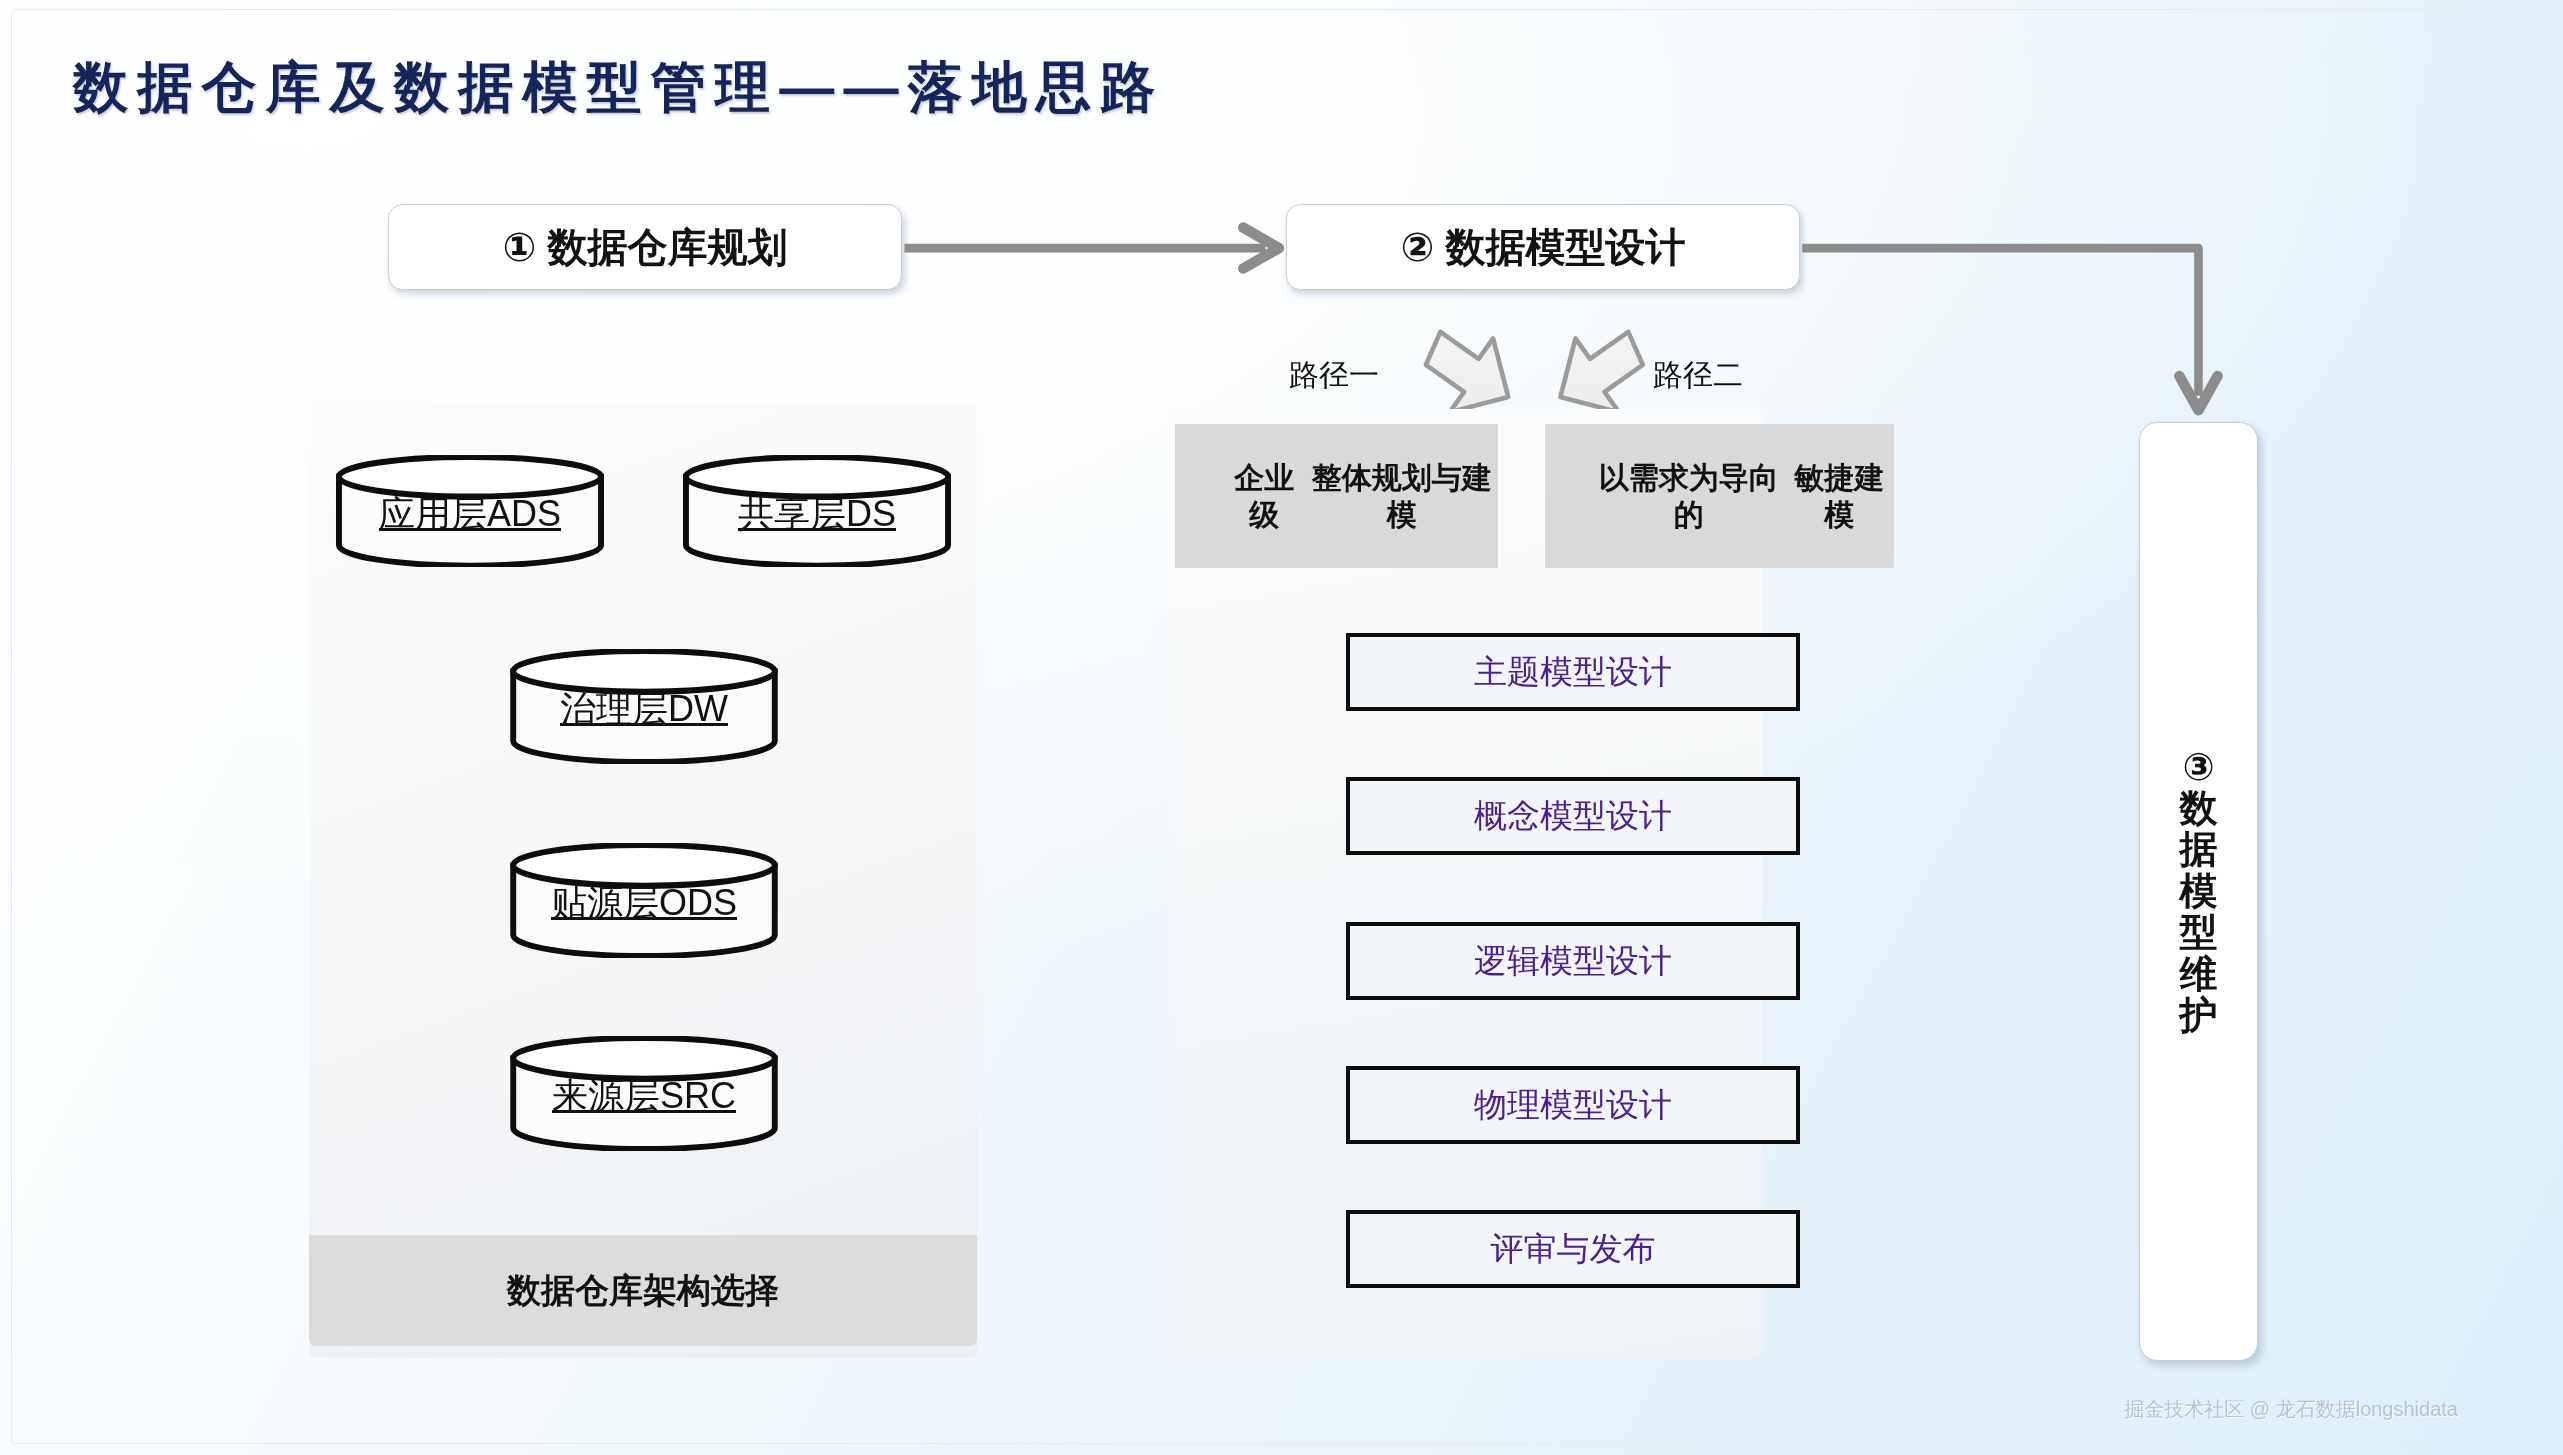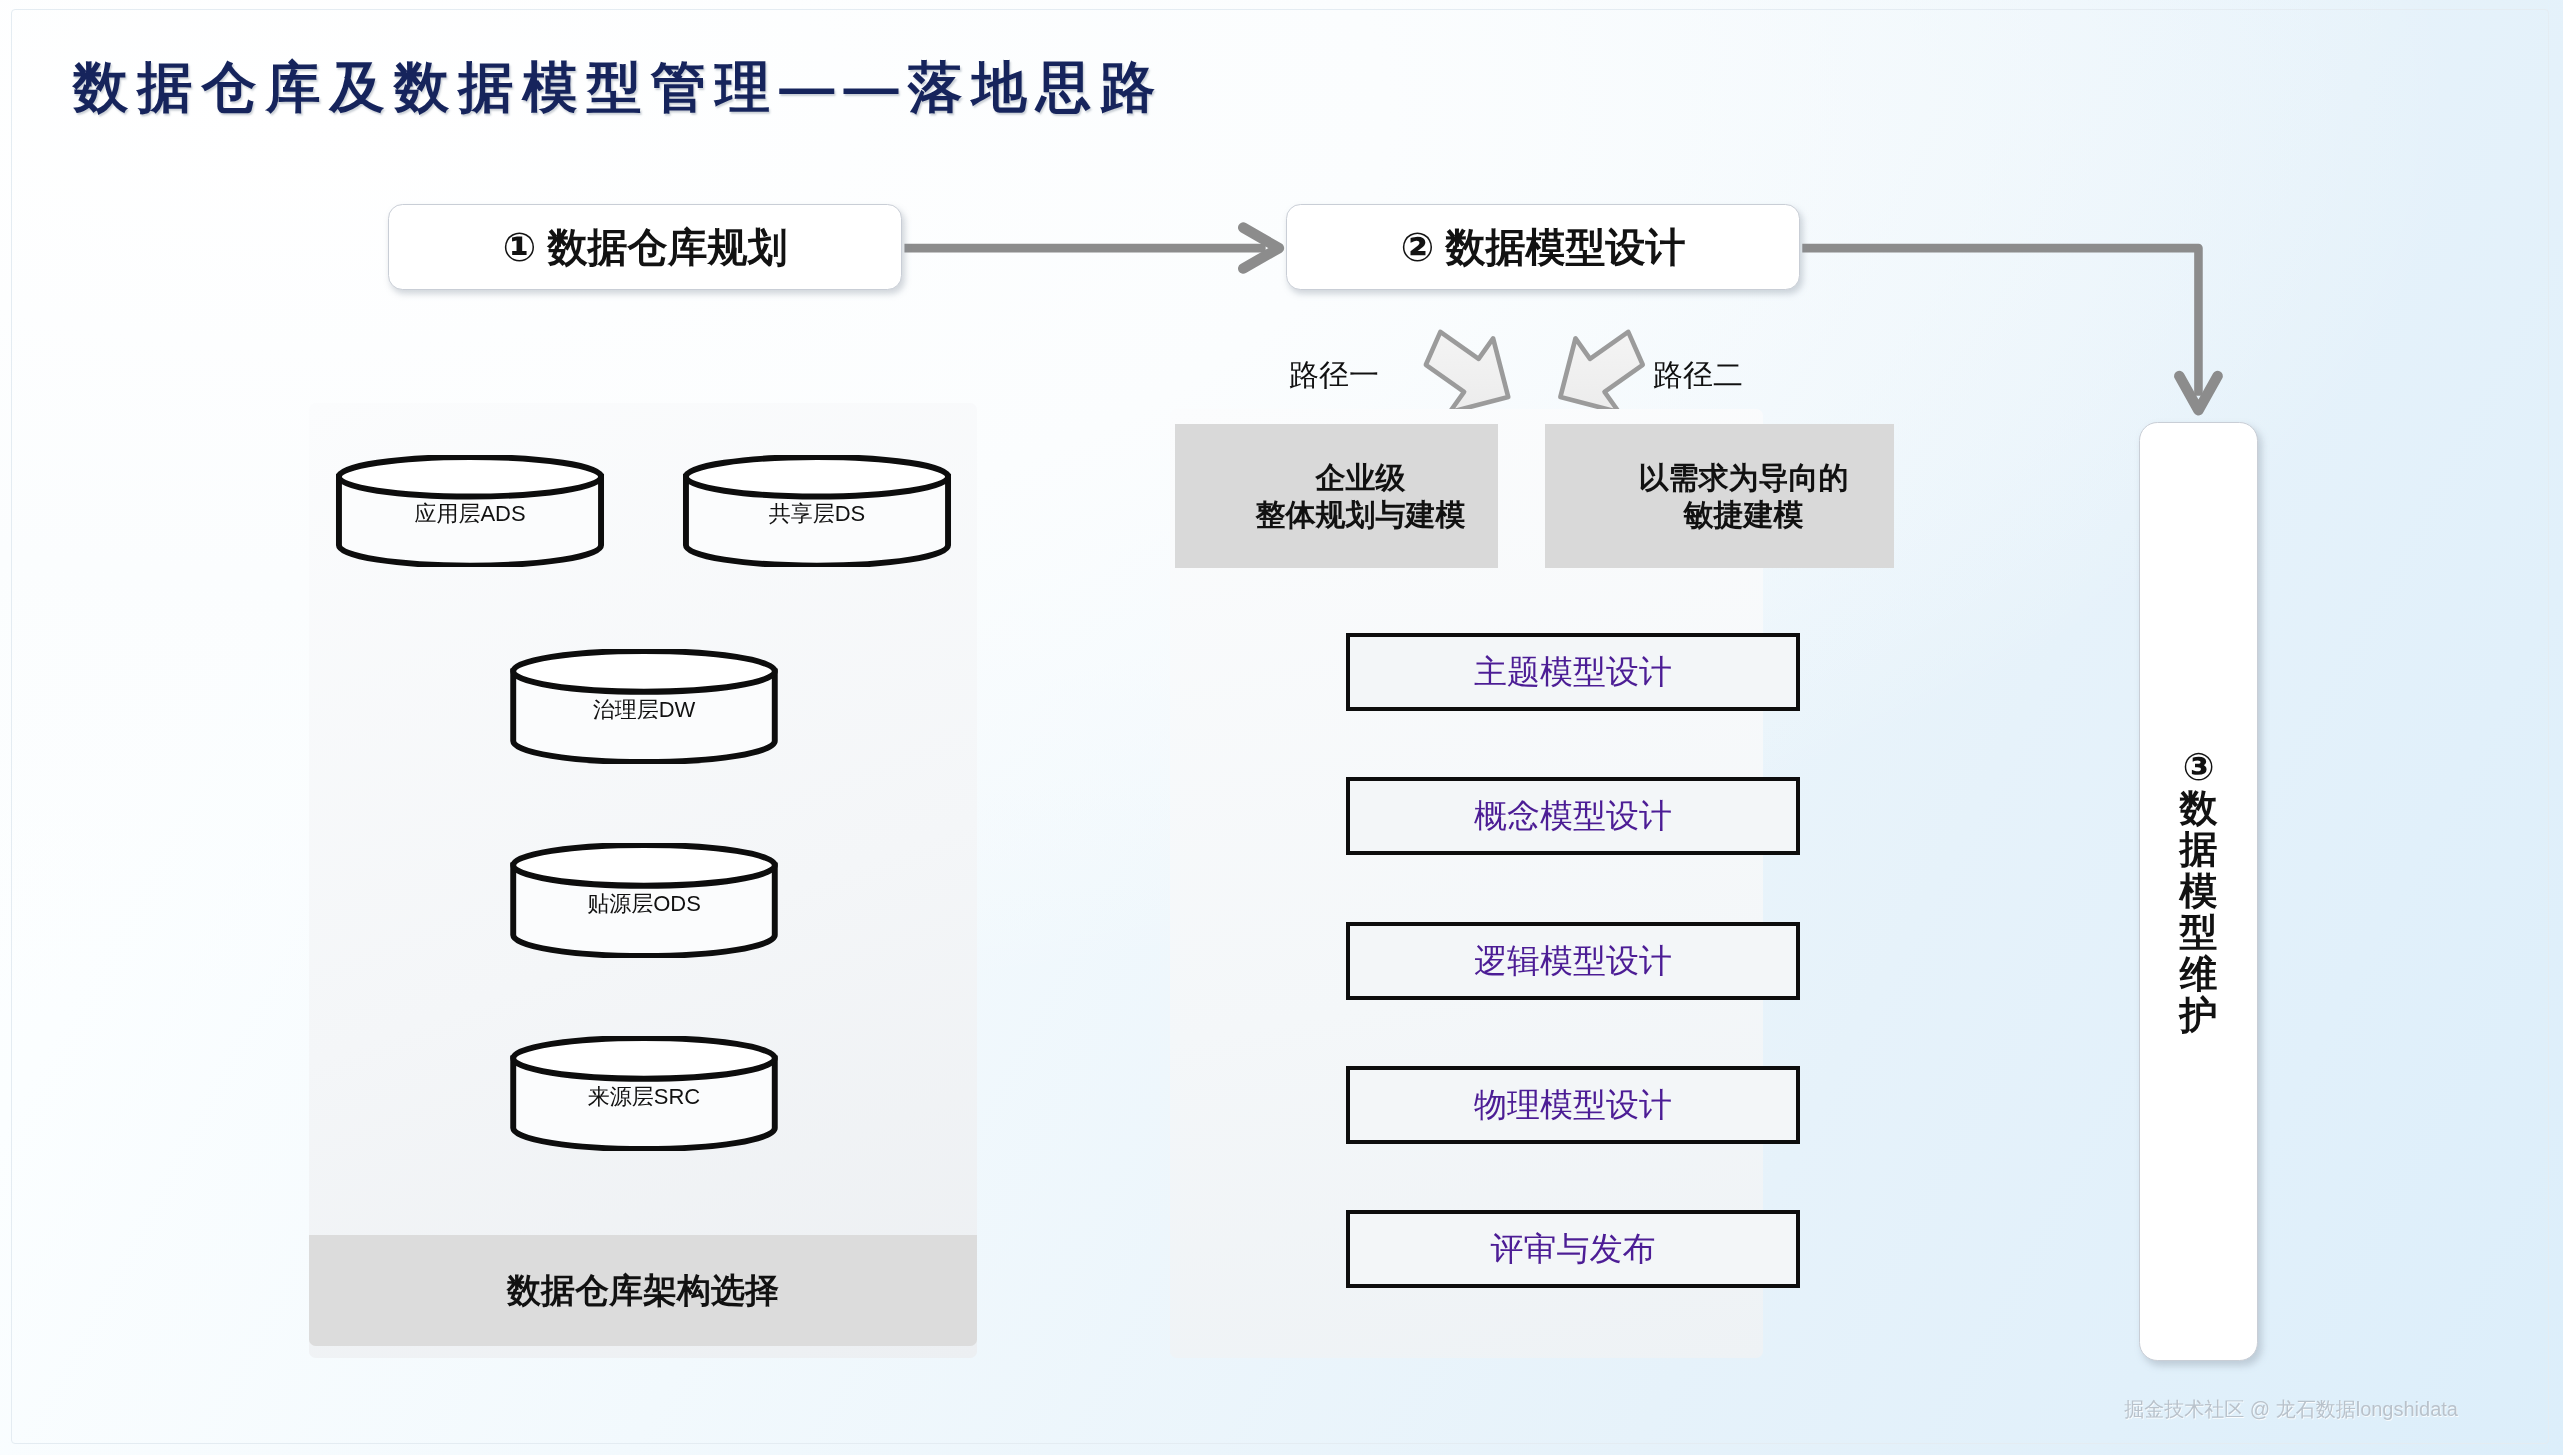--- a/index.html
+++ b/index.html
@@ -81,35 +81,36 @@
     border-radius:0 0 6.6px 6.6px;
   }
 
   
   .cyl{
     position:absolute;
     display:flex;align-items:center;justify-content:center;
   }
   .cyl .label{
     position:relative;z-index:3;
-    font-size:22px;color:#111;white-space:nowrap;
+    font-size:36px;color:#111;white-space:nowrap;
     margin-top:6.6px;
+    text-decoration:underline;
   }
   .cyl svg{position:absolute;left:0;top:0;}
 
   
   #midpanel{
     position:absolute;left:1170px;top:409px;width:593px;height:949px;
     background:linear-gradient(170deg,#fbfcfd 0%,#f4f7f9 60%,#eef2f5 100%);
     border-radius:6.6px;
   }
   .graybox{
     position:absolute;
     background:#d9d9d9;
-    display:flex;flex-direction:column;align-items:center;justify-content:center;
+    display:flex;align-items:center;justify-content:center;
     font-size:30px;font-weight:bold;color:#111;line-height:1.25;
     text-align:center;
     box-sizing:border-box;
     padding-left:48px;
   }
   #gbox1{left:1175px;top:424px;width:323px;height:144px;}
   #gbox2{left:1545px;top:424px;width:349px;height:144px;}
 
   .stepbox{
     position:absolute;left:1346px;width:454px;height:78px;

